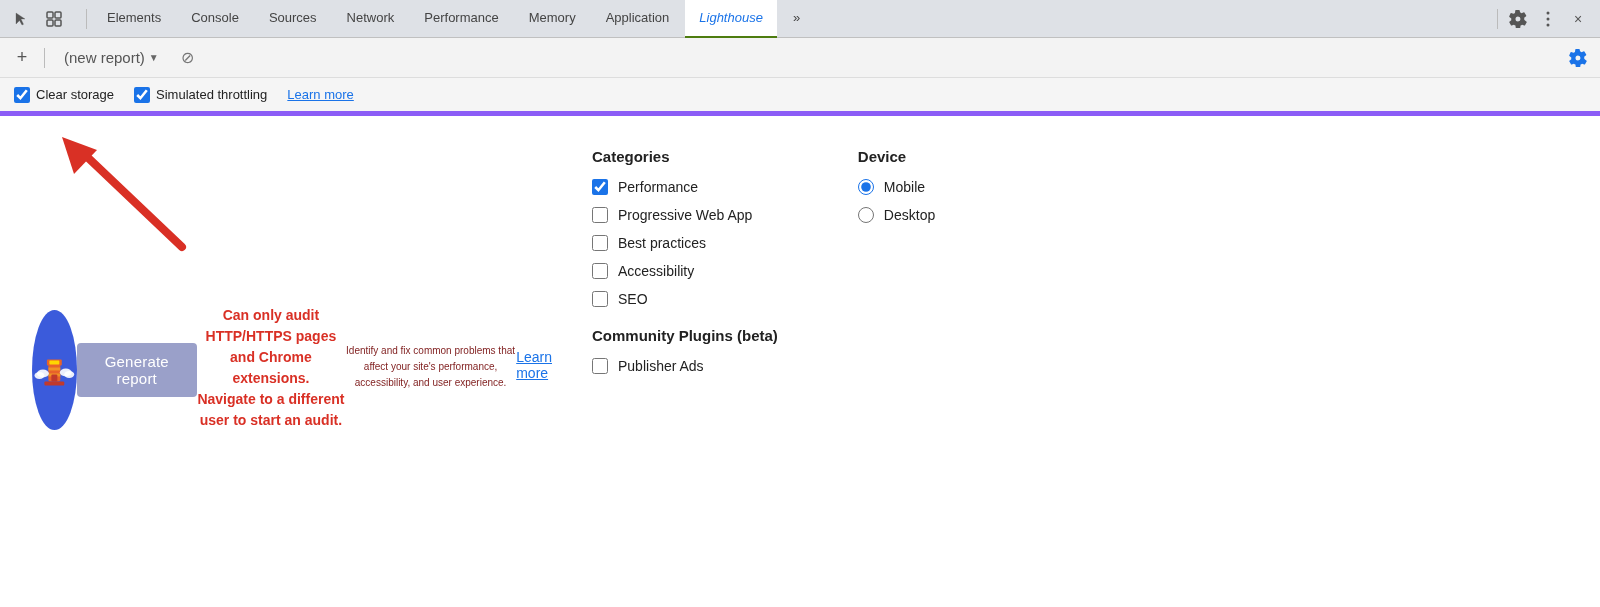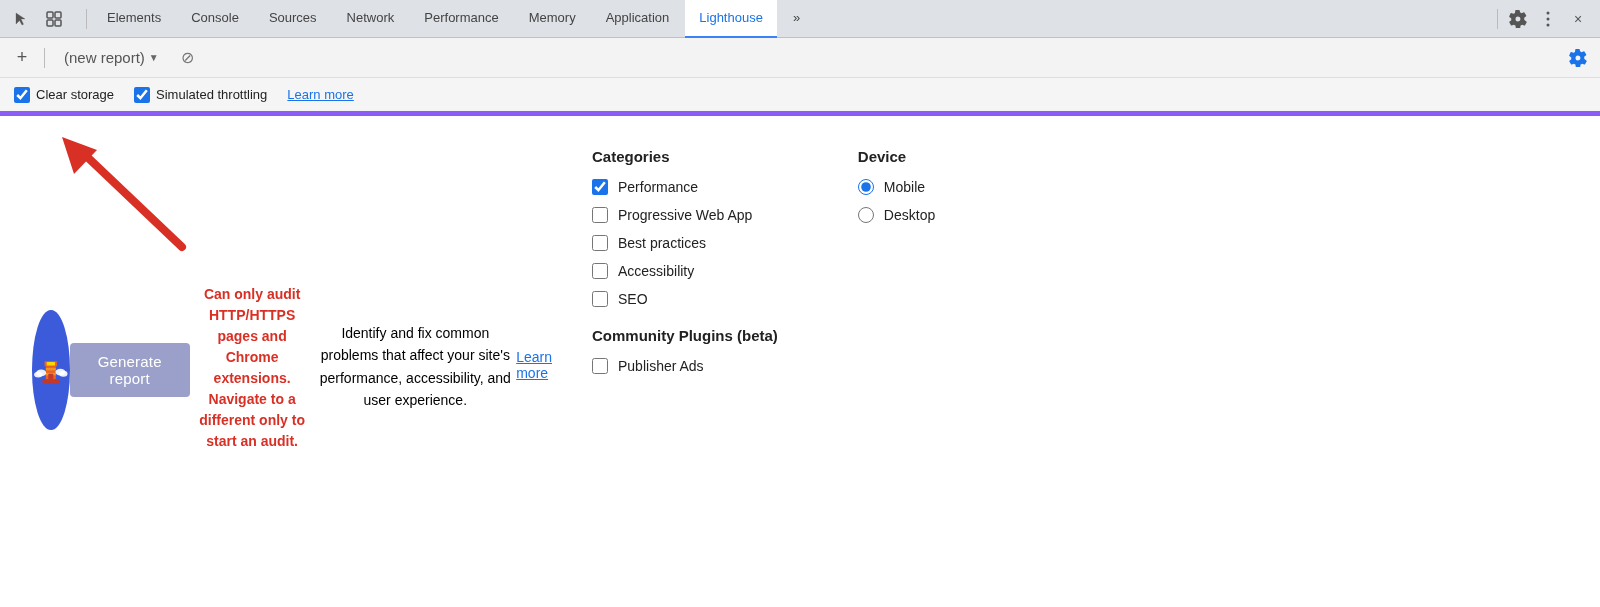--- a/index.html
+++ b/index.html
@@ -32,22 +32,23 @@
       height: 38px;
       display: flex; align-items: center;
       font-size: 13px;
       color: #444;
       cursor: pointer;
       border-bottom: 2px solid transparent;
       white-space: nowrap;
     }
     .tab-item.active {
       color: #1a73e8;
-      border-bottom: 2px solid #3b82f6;
+      border-bottom: 2px solid #4d7c0f;
       background: #fff;
+      font-style: italic;
     }
     .divider-v {
       width: 1px; height: 20px; background: #bbb; margin: 0 4px;
     }
 
     
     .toolbar {
       display: flex;
       align-items: center;
       background: #f3f3f3;
@@ -159,22 +160,22 @@
       font-size: 14px;
       color: #d93025;
       font-weight: 600;
       line-height: 1.5;
     }
 
     
     .description-text {
       margin-top: 10px;
       text-align: center;
-      font-size: 14px;
-      color: #000000;
+      font-size: 10px;
+      color: #7f1d1d;
       line-height: 1.6;
       max-width: 420px;
     }
 
     .learn-more-main {
       margin-top: 6px;
       font-size: 14px;
       color: #1a73e8;
       text-decoration: underline;
       cursor: pointer;
@@ -323,21 +324,21 @@
         <ellipse cx="75" cy="54" rx="10" ry="7" fill="white" opacity="0.9"></ellipse>
 
         <rect x="25" y="68" width="40" height="8" rx="2" fill="#c0392b"></rect>
       </svg>
     </div>
 
     <button class="generate-btn">Generate report</button>
 
     <div class="error-text">
       <div>Can only audit HTTP/HTTPS pages and Chrome extensions.</div>
-      <div>Navigate to a different only to start an audit.</div>
+      <div>Navigate to a different user to start an audit.</div>
     </div>
 
     <div class="description-text">Identify and fix common problems that affect your site's performance, accessibility, and user experience.</div>
 
     <a class="learn-more-main">Learn more</a>
   </div>
 
   <div class="right-panel">
 
     <div>

